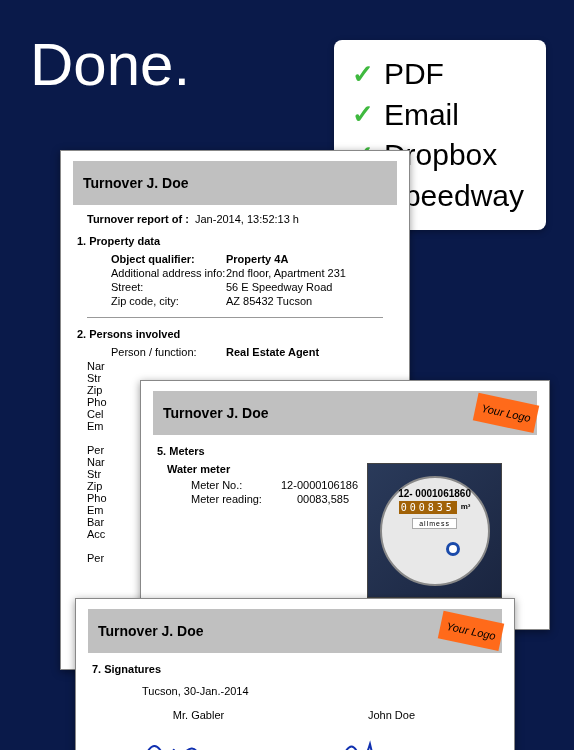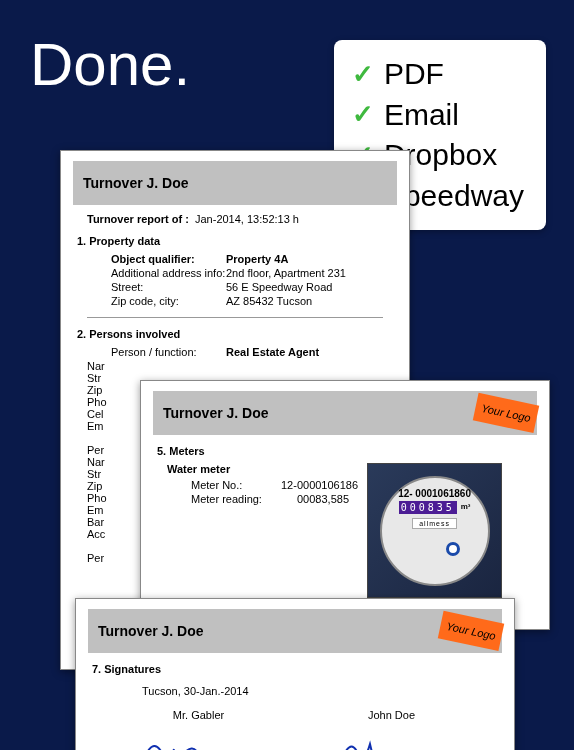--- a/index.html
+++ b/index.html
@@ -101,21 +101,21 @@
     display: flex;
     flex-direction: column;
     align-items: center;
     padding-top: 10px;
   }
   .meter-serial {
     font-size: 10px;
     font-weight: bold;
   }
   .meter-counter {
-    background: #4c1d95;
+    background: #a16207;
     color: #fff;
     font-family: monospace;
     font-size: 10px;
     padding: 1px 2px;
     letter-spacing: 3px;
     margin-top: 2px;
     display: flex;
     align-items: center;
   }
   .meter-unit { color:#000; font-size:8px; margin-left:4px; font-weight:bold; }

